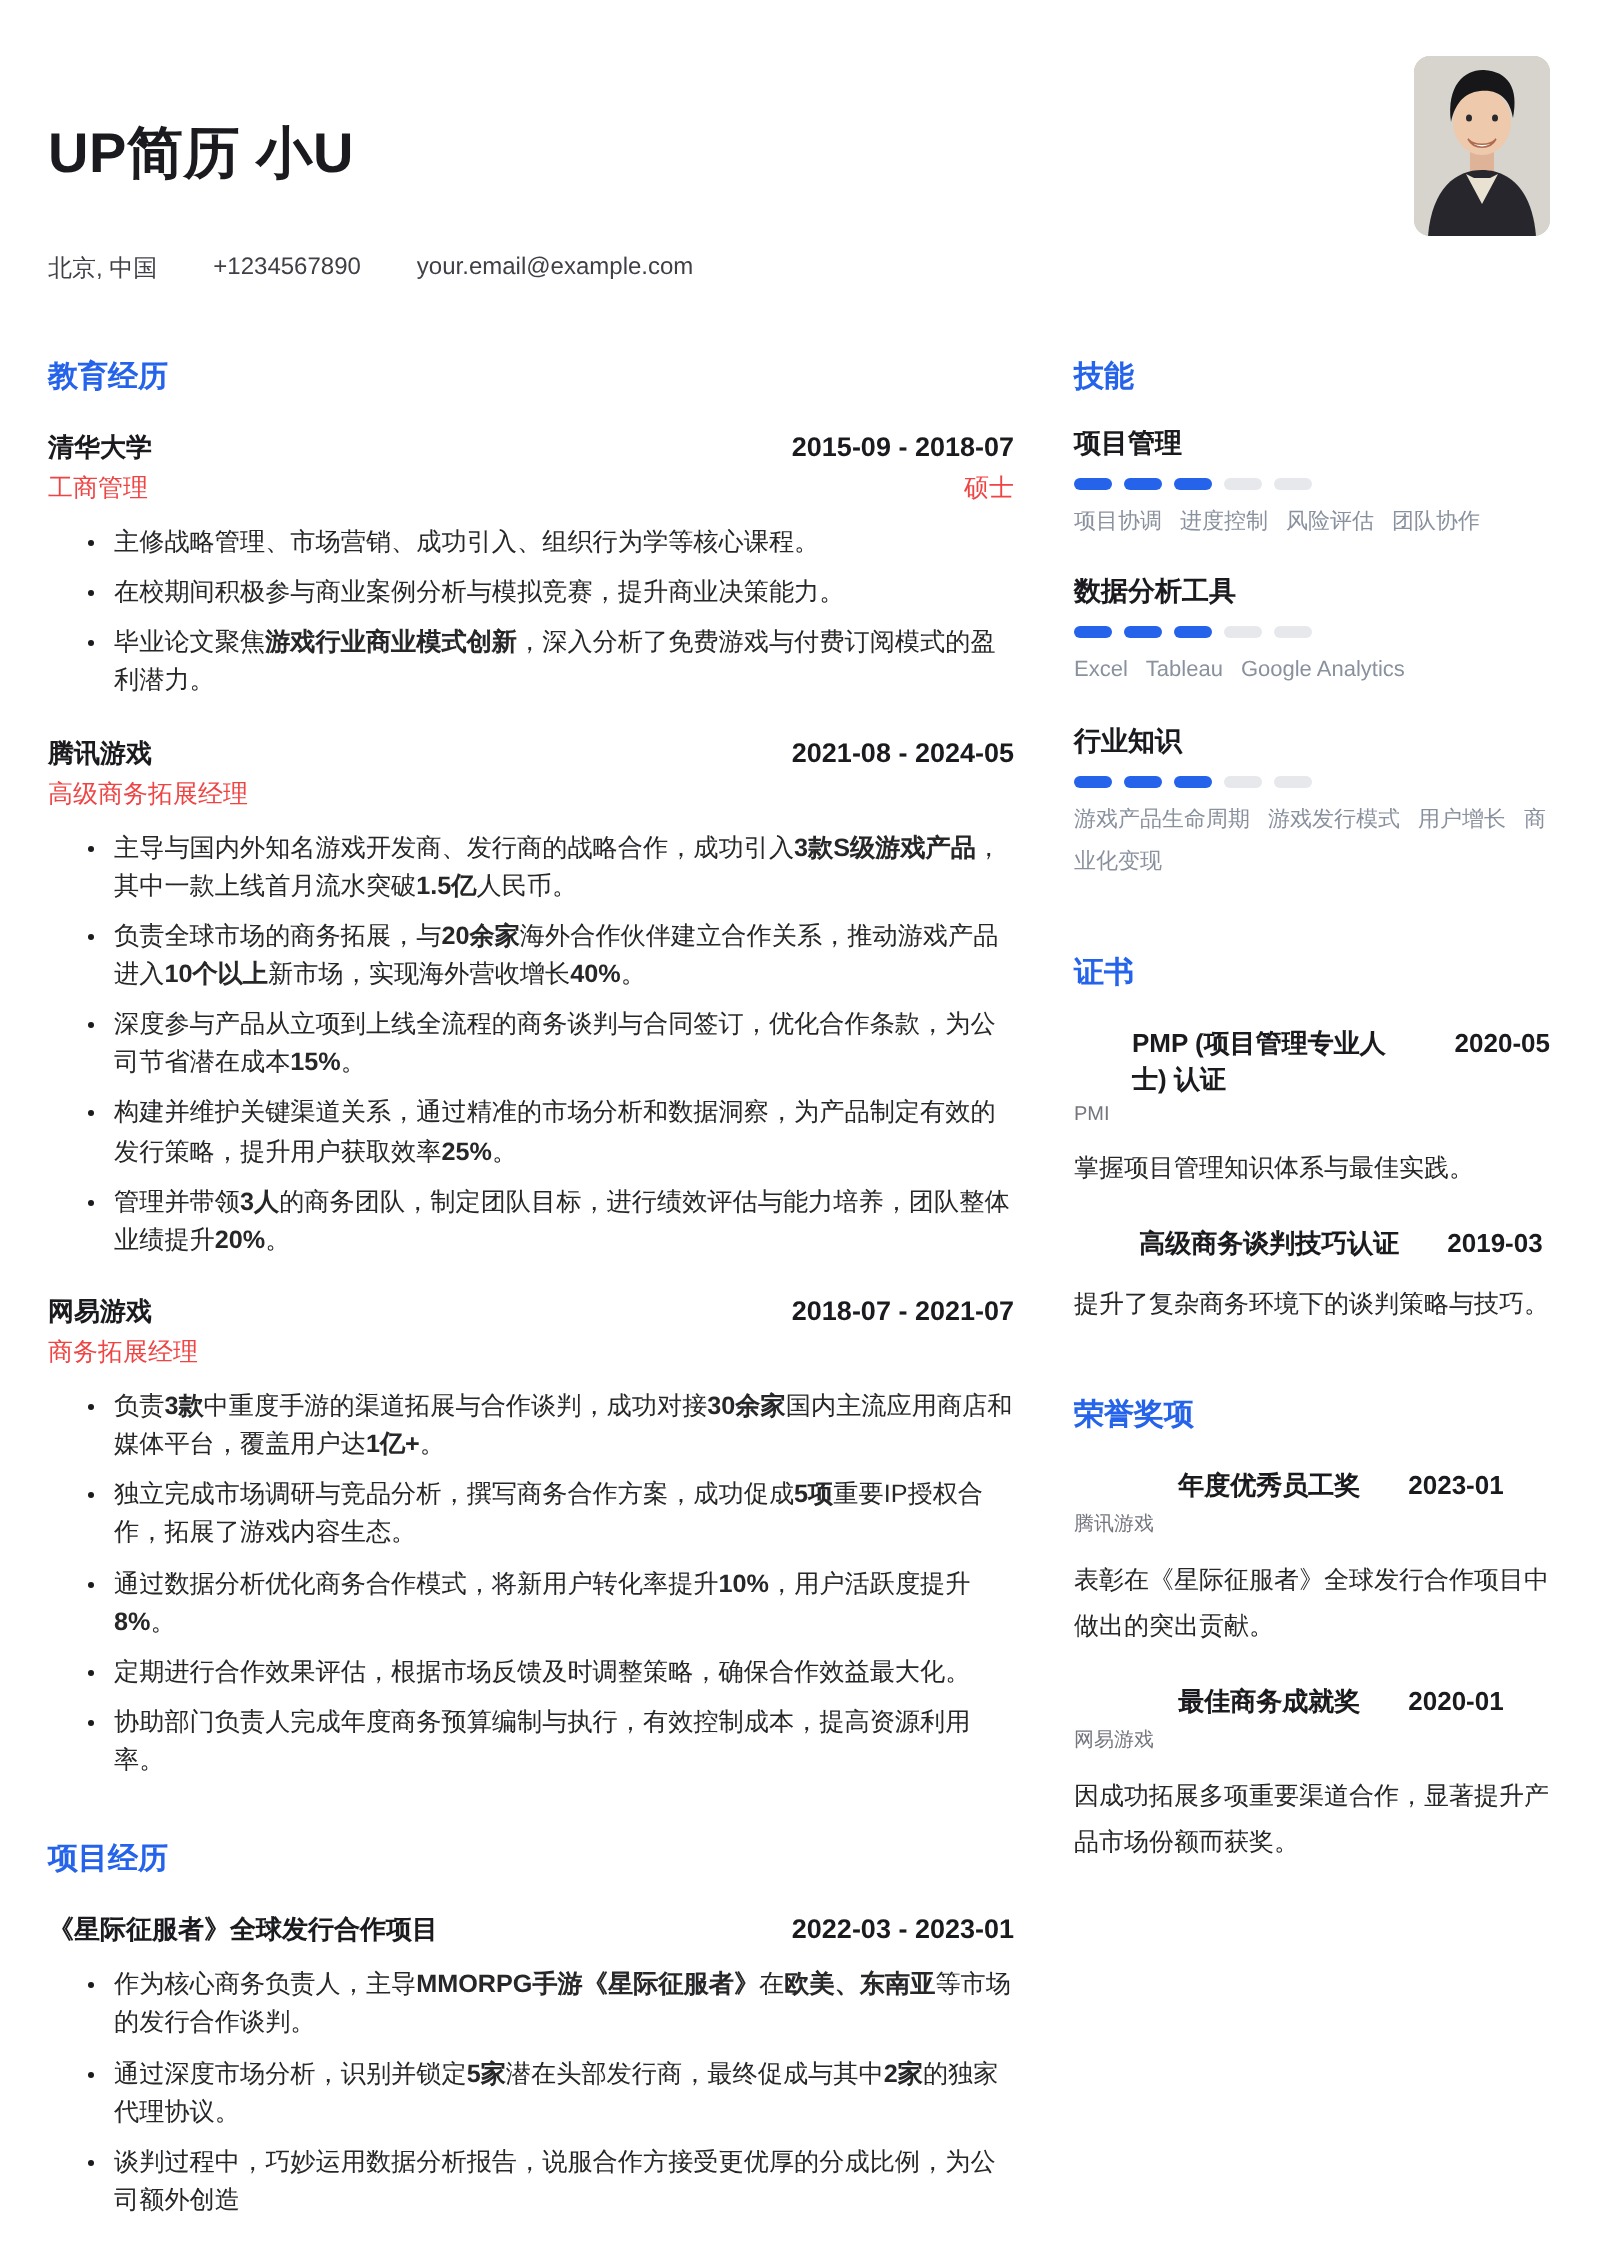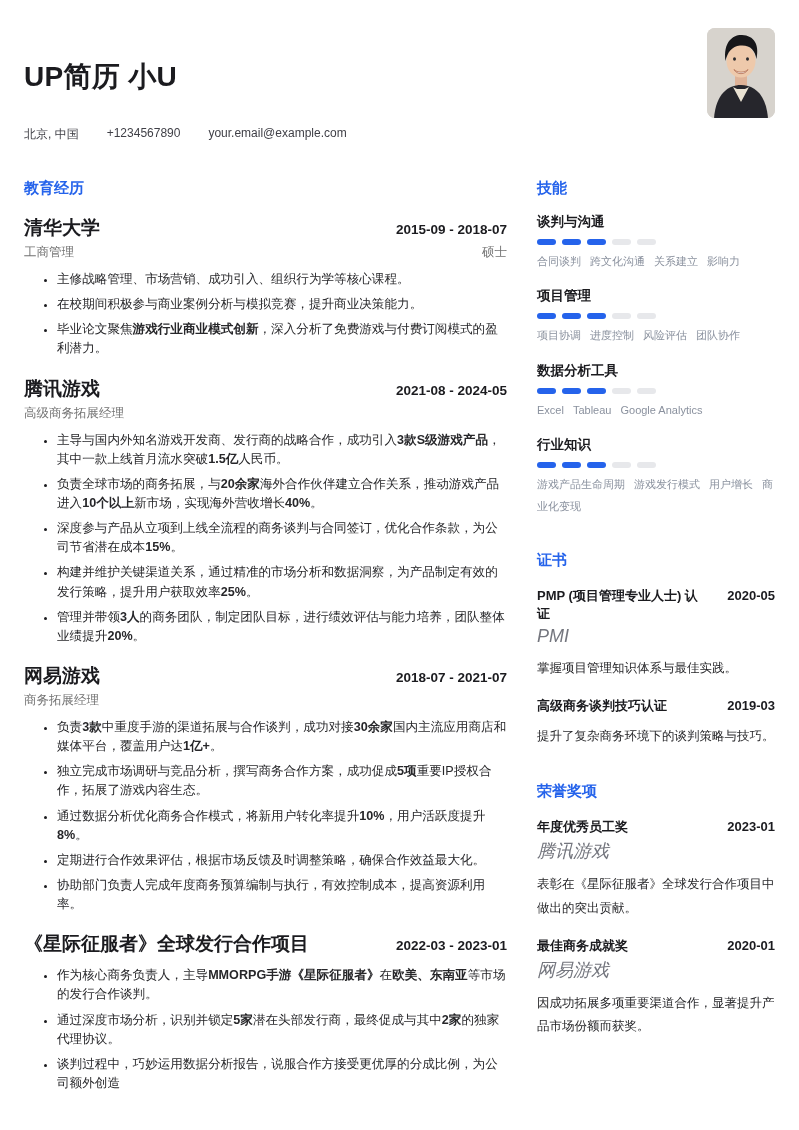--- a/index.html
+++ b/index.html
@@ -18,42 +18,42 @@
   .contact{display:flex;gap:28px;margin-top:30px;font-size:12px;color:#3f3f46;text-align:right;}
   .columns{display:flex;gap:30px;margin-top:6px;align-items:flex-start;}
   .col-left{flex:1;min-width:0;}
   .col-right{width:238px;flex:none;}
   h2.sec{color:#2563eb;font-size:15px;font-weight:700;margin:30px 0 0 0;}
   .col-right h2.sec{margin-top:30px;}
   .col-right h2.sec.gap-lg{margin-top:34px;}
   
   .entry{margin-top:17px;}
   .erow{display:flex;justify-content:space-between;align-items:baseline;gap:10px;}
-  .etitle{font-weight:700;font-size:19px;color:#1b1b1f;}
+  .etitle{font-weight:700;font-size:13px;color:#1b1b1f;}
   .edate{font-weight:700;font-size:13.5px;color:#1b1b1f;white-space:nowrap;}
   .erow.sub{margin-top:3px;}
-  .erow.sub span{font-weight:400;color:#737373;font-size:12.5px;}
+  .erow.sub span{font-weight:400;color:#ef4444;font-size:12.5px;}
   ul.bullets{margin:9px 0 0 0;padding-left:33px;list-style:disc;}
   ul.bullets li{font-size:12.6px;line-height:1.52;margin-bottom:6px;color:#27272a;}
   ul.bullets li::marker{color:#1b1b1f;font-size:11px;}
   .b{font-weight:700;}
   
   .skill{margin-top:15px;}
   .skname{font-weight:700;font-size:13.5px;color:#1b1b1f;}
   .pills{display:flex;gap:6px;margin:8px 0 6px 0;}
   .pill{width:19px;height:6px;border-radius:3px;background:#e7e8eb;}
   .pill.on{background:#2563eb;}
   .tags{font-size:11px;color:#8a919e;line-height:1.95;}
   .tags span{margin-right:9px;}
   
   .centry{margin-top:17px;}
-  .crow{display:flex;justify-content:space-between;align-items:baseline;gap:24px;}
+  .crow{display:flex;justify-content:center;align-items:baseline;gap:24px;margin-left:29px;}
   .cname{font-weight:700;font-size:13px;color:#1b1b1f;}
   .cdate{font-weight:700;font-size:13px;color:#1b1b1f;white-space:nowrap;}
-  .cissuer{color:#74767e;font-size:18px;margin-top:3px;font-style:italic;}
+  .cissuer{color:#74767e;font-size:10px;margin-top:3px;}
   .cdesc{font-size:12.5px;margin-top:10px;line-height:1.85;color:#27272a;}
 </style>
 </head>
 <body>
 
 <div class="page">
 
   <div class="photo">
     <svg viewBox="0 0 68 90">
       <rect x="0" y="0" width="68" height="90" fill="#d7d3cd"></rect>
@@ -129,20 +129,21 @@
             <li><span>负责</span><span class="b">3款</span><span>中重度手游的渠道拓展与合作谈判，成功对接</span><span class="b">30余家</span><span>国内主流应用商店和媒体平台，覆盖用户达</span><span class="b">1亿+</span><span>。</span></li>
             <li><span>独立完成市场调研与竞品分析，撰写商务合作方案，成功促成</span><span class="b">5项</span><span>重要IP授权合作，拓展了游戏内容生态。</span></li>
             <li><span>通过数据分析优化商务合作模式，将新用户转化率提升</span><span class="b">10%</span><span>，用户活跃度提升</span><span class="b">8%</span><span>。</span></li>
             <li><span>定期进行合作效果评估，根据市场反馈及时调整策略，确保合作效益最大化。</span></li>
             <li><span>协助部门负责人完成年度商务预算编制与执行，有效控制成本，提高资源利用率。</span></li>
           </ul>
         </div>
       </section>
 
       <section>
+        <h2 class="sec">项目经历</h2>
         <div class="entry">
           <div class="erow">
             <span class="etitle">《星际征服者》全球发行合作项目</span>
             <span class="edate">2022-03 - 2023-01</span>
           </div>
           <ul class="bullets">
             <li><span>作为核心商务负责人，主导</span><span class="b">MMORPG手游《星际征服者》</span><span>在</span><span class="b">欧美、东南亚</span><span>等市场的发行合作谈判。</span></li>
             <li><span>通过深度市场分析，识别并锁定</span><span class="b">5家</span><span>潜在头部发行商，最终促成与其中</span><span class="b">2家</span><span>的独家代理协议。</span></li>
             <li><span>谈判过程中，巧妙运用数据分析报告，说服合作方接受更优厚的分成比例，为公司额外创造</span></li>
 
@@ -151,31 +152,20 @@
       </section>
 
     </div>
 
     <div class="col-right">
 
       <section>
         <h2 class="sec">技能</h2>
 
         <div class="skill">
-          <div class="skname">谈判与沟通</div>
-          <div class="pills">
-              <span class="pill on"></span>
-              <span class="pill on"></span>
-              <span class="pill on"></span>
-              <span class="pill"></span>
-              <span class="pill"></span>
-            </div>
-          <div class="tags"><span>合同谈判</span><span>跨文化沟通</span><span>关系建立</span><span>影响力</span></div>
-        </div>
-        <div class="skill">
           <div class="skname">项目管理</div>
           <div class="pills">
               <span class="pill on"></span>
               <span class="pill on"></span>
               <span class="pill on"></span>
               <span class="pill"></span>
               <span class="pill"></span>
             </div>
           <div class="tags"><span>项目协调</span><span>进度控制</span><span>风险评估</span><span>团队协作</span></div>
         </div>

